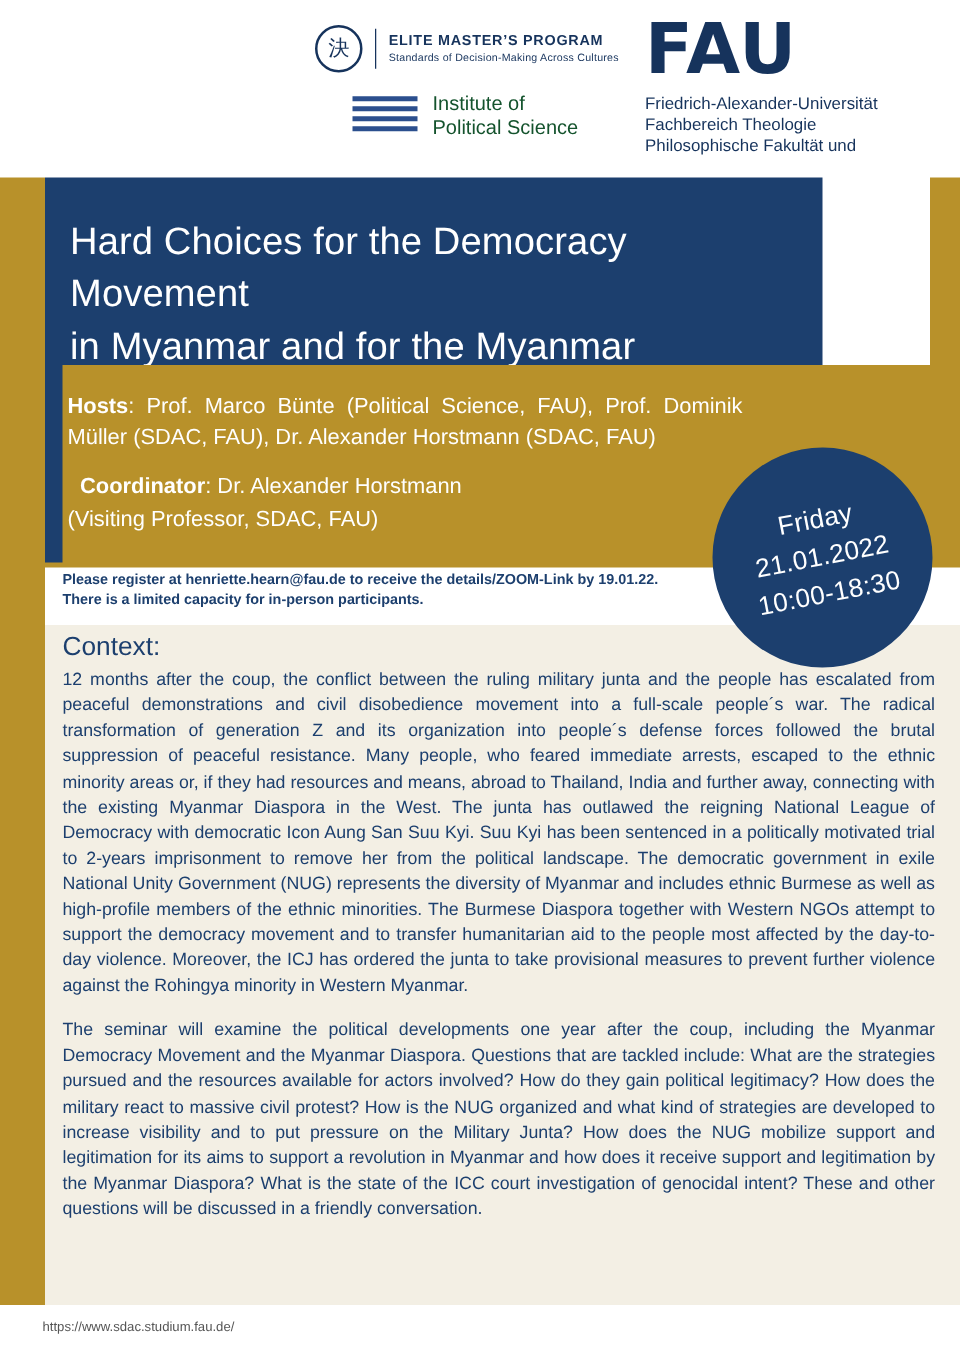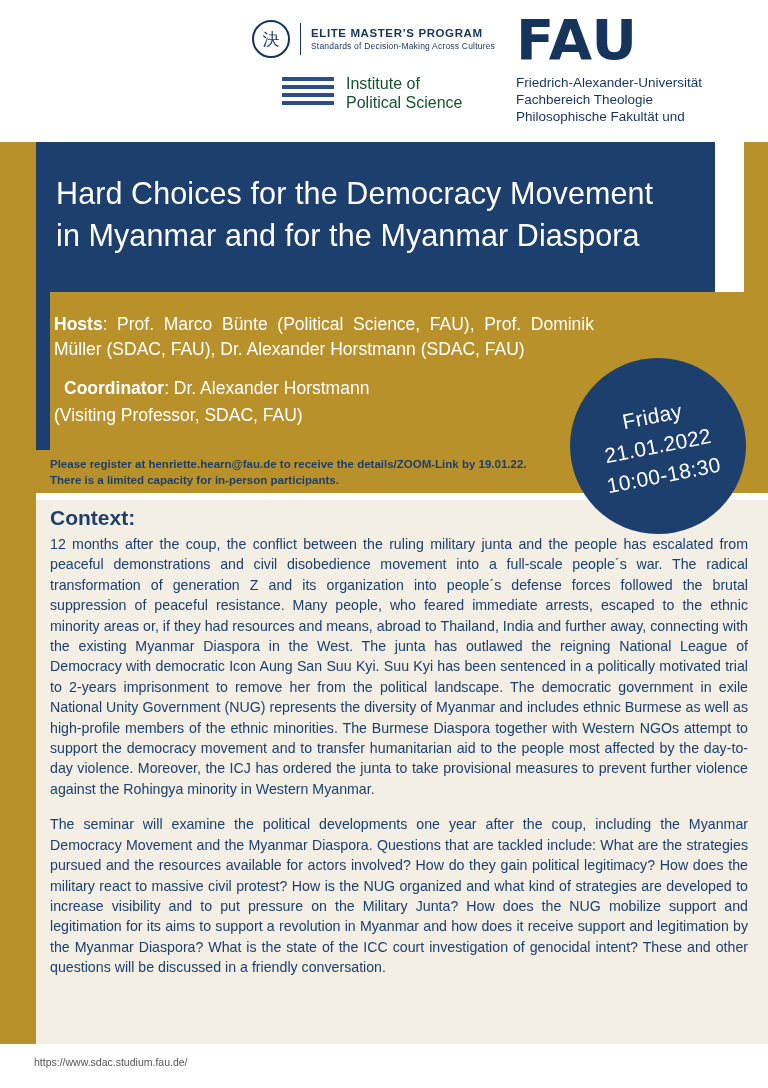--- a/index.html
+++ b/index.html
@@ -118,42 +118,42 @@
     width: 24px;
     height: 150px;
     background: #b8912a;
   }
 
   
   .title-band {
     position: absolute;
     left: 36px;
     top: 142px;
-    width: 679px;
+    width: 622px;
     height: 150px;
     background: #1c3f6e;
     box-sizing: border-box;
     padding: 30px 24px 0 20px;
   }
   .title-band h1 {
     margin: 0;
     color: #ffffff;
     font-size: 30.5px;
     font-weight: normal;
     line-height: 42px;
     letter-spacing: 0.1px;
   }
 
   
   .hosts-band {
     position: absolute;
     left: 36px;
     top: 292px;
     width: 732px;
-    height: 201px;
+    height: 162px;
     background: #b8912a;
     box-sizing: border-box;
     padding: 20px 24px 0 18px;
   }
   .hosts-line {
     color: #ffffff;
     font-size: 17.5px;
     line-height: 25px;
     text-align: justify;
     margin: 0;
@@ -226,21 +226,21 @@
     width: 732px;
     bottom: 44px;
     background: #f3efe4;
     box-sizing: border-box;
     padding: 6px 20px 0 14px;
   }
   .context-head {
     color: #1c3f6e;
     font-size: 21px;
     margin: 0 0 4px 0;
-    font-weight: bold;
+    font-weight: normal;
   }
   .body-para {
     color: #1c3f6e;
     font-size: 14.2px;
     line-height: 20.4px;
     text-align: justify;
     margin: 0 0 15px 0;
   }
 
   

